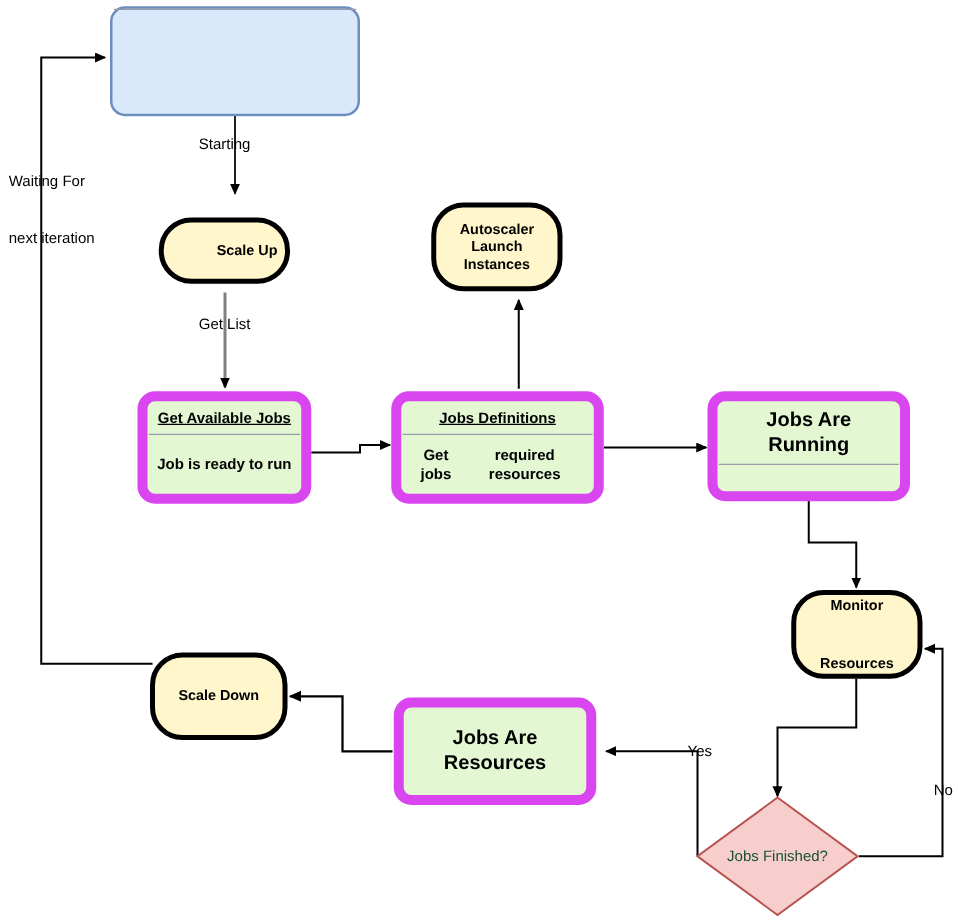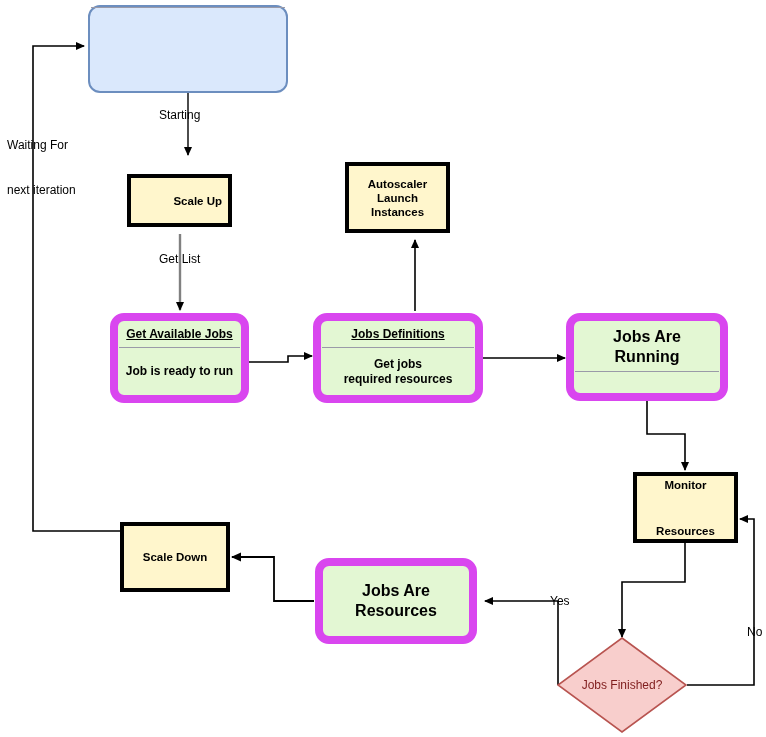--- a/index.html
+++ b/index.html
@@ -16,20 +16,21 @@
     height: 737px;
     background: #ffffff;
     overflow: hidden;
   }
   .node {
     position: absolute;
     box-sizing: border-box;
     display: flex;
     flex-direction: column;
     z-index: 2;
+    border-radius: 26px;
   }
   
   .node-blue {
     background: #dae8fc;
     border: 2px solid #6c8ebf;
     border-radius: 12px;
   }
   
   .node-yellow {
     background: #fff6cc;
@@ -93,21 +94,21 @@
     z-index: 2;
   }
   .diamond-label {
     position: absolute;
     left: 0;
     top: 50%;
     width: 100%;
     transform: translateY(-50%);
     text-align: center;
     font-size: 12px;
-    color: #7f1d1d;
+    color: #14532d;
     z-index: 3;
   }
   
   .edge-label {
     position: absolute;
     font-size: 12px;
     line-height: 15px;
     color: #000;
     background: transparent;
     z-index: 3;
@@ -200,21 +201,21 @@
 
   <div class="node node-green" style="left:110px; top:313px; width:139px; height:90px;">
     <div class="node-title">Get Available Jobs</div>
     <div class="node-divider"></div>
     <div class="node-body">Job is ready to run</div>
   </div>
 
   <div class="node node-green" style="left:313px; top:313px; width:170px; height:90px;">
     <div class="node-title">Jobs Definitions</div>
     <div class="node-divider"></div>
-    <div class="node-body" style="flex-direction:column;">
+    <div class="node-body" style="flex-direction:row;">
       <div>Get jobs</div>
       <div>required resources</div>
     </div>
   </div>
 
   <div class="node node-green" style="left:566px; top:313px; width:162px; height:88px;">
     <div class="big-title" style="padding:6px 4px 4px 4px;">
       <div>Jobs Are</div>
       <div>Running</div>
     </div>

